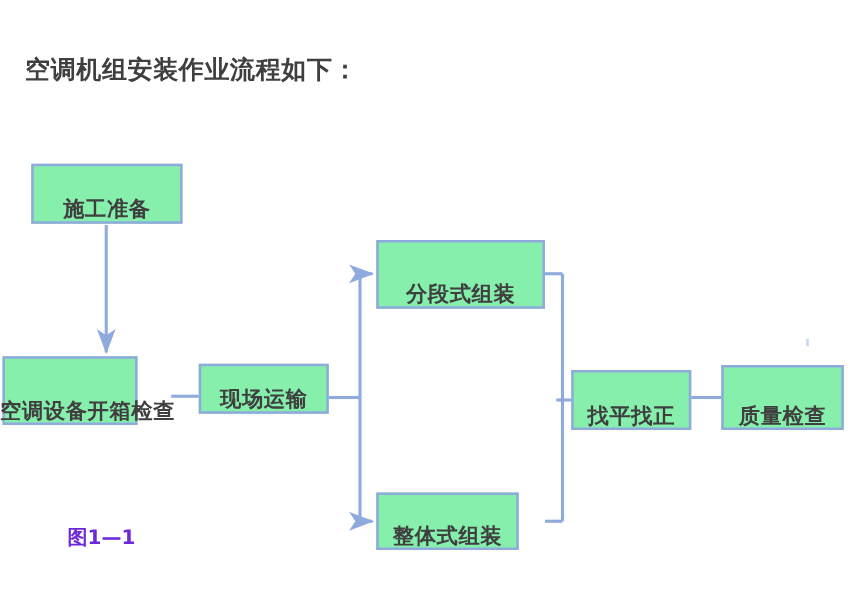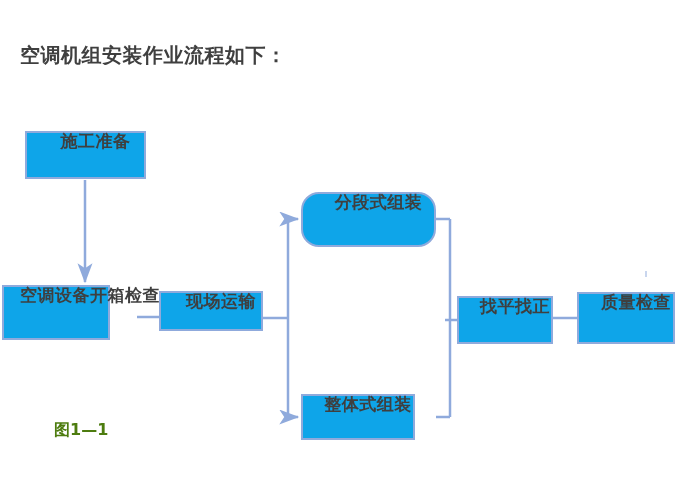--- a/index.html
+++ b/index.html
@@ -32,57 +32,56 @@
     letter-spacing: 0.5px;
     white-space: nowrap;
   }
 
   .figure-caption {
     position: absolute;
     left: 54px;
     top: 420px;
     font-size: 16px;
     font-weight: bold;
-    color: #4d7c0f;
+    color: #6d28d9;
     white-space: nowrap;
   }
 
   
   .node {
     position: absolute;
     box-sizing: border-box;
     border: 2px solid #8faadc;
-    background: #0ea5e9;
+    background: #86efac;
     display: flex;
-    align-items: flex-start;
+    align-items: flex-end;
     justify-content: center;
     color: #3f3f3f;
     font-weight: bold;
     font-size: 17px;
     white-space: nowrap;
     letter-spacing: 0.5px;
-    padding-left: 20px;
   }
 
   .node.overflow-left {
     justify-content: flex-start;
   }
   .node.overflow-left .node-label {
     margin-left: -4px;
   }
 
   .node-label {
     line-height: 1;
   }
 
   
   #node-prep        { left: 25px;  top: 131px; width: 121px; height: 48px; }
   #node-unbox       { left: 2px;   top: 285px; width: 108px; height: 55px; }
   #node-transport   { left: 159px; top: 291px; width: 104px; height: 40px; }
-  #node-sectional   { left: 301px; top: 192px; width: 135px; height: 55px; border-radius: 18px; }
+  #node-sectional   { left: 301px; top: 192px; width: 135px; height: 55px; }
   #node-integral    { left: 301px; top: 394px; width: 114px; height: 46px; }
   #node-level       { left: 457px; top: 296px; width: 96px;  height: 48px; }
   #node-quality     { left: 577px; top: 292px; width: 98px;  height: 52px; }
 
   .stray-mark {
     position: absolute;
     left: 645px;
     top: 271px;
     width: 2px;
     height: 6px;

